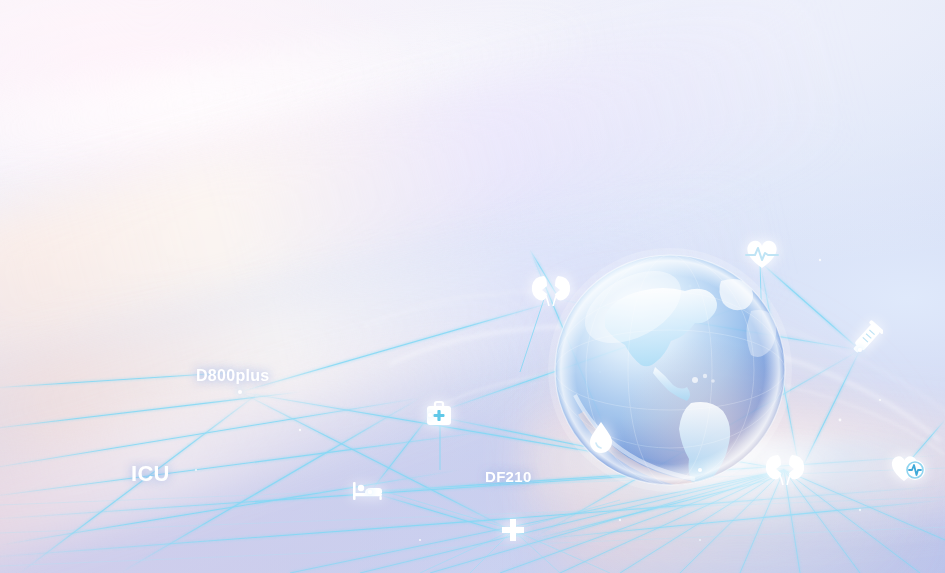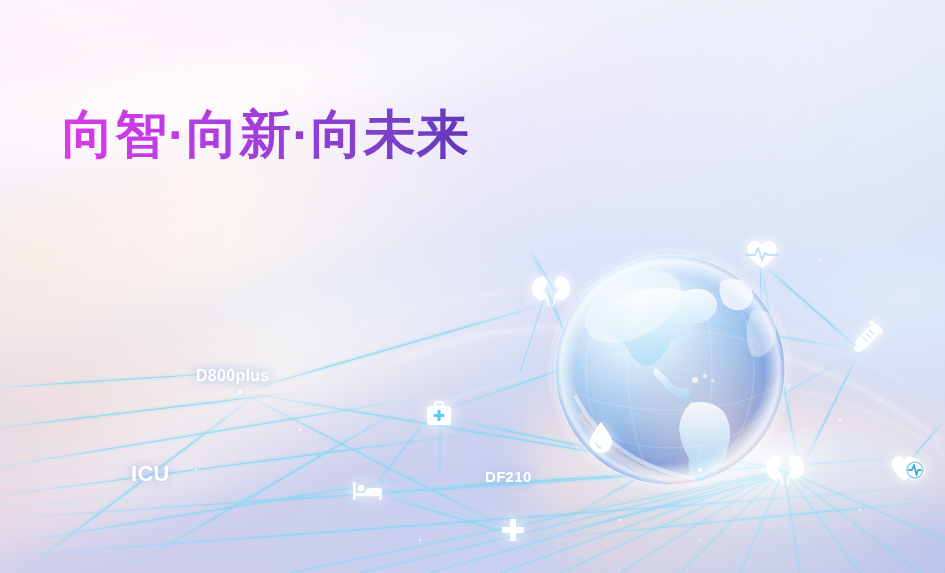--- a/index.html
+++ b/index.html
@@ -370,21 +370,20 @@
         <path d="M36 168 Q70 226 146 240 Q206 244 232 196" stroke="#ffd2c6" stroke-width="7" fill="none" opacity=".45"></path>
         <path d="M30 150 Q64 218 150 234" stroke="#ffffff" stroke-width="4" fill="none" opacity=".5"></path>
       </g>
 
       <circle cx="125" cy="125" r="115" fill="url(#gRim)"></circle>
       <circle cx="125" cy="125" r="115" fill="none" stroke="#ffffff" stroke-opacity=".55" stroke-width="1.2"></circle>
     </svg>
   </div>
 
   <div id="headline-block">
-    <div id="headline-cn">向智·向新·向未来</div>
   </div>
 
   <div class="prod-label" id="label-d800plus">D800plus</div>
   <div class="prod-label" id="label-icu">ICU</div>
   <div class="prod-label" id="label-df210">DF210</div>
 
   <div class="med-icon" id="icon-kidneys-left">
     <svg width="46" height="34" viewBox="0 0 46 34">
       <path d="M16 4 Q6 4 4 14 Q3 24 11 28 Q18 30 19 22 L14 18 L19 14 Q19 6 16 4 Z" fill="#fff"></path>
       <path d="M30 4 Q40 4 42 14 Q43 24 35 28 Q28 30 27 22 L32 18 L27 14 Q27 6 30 4 Z" fill="#fff"></path>

